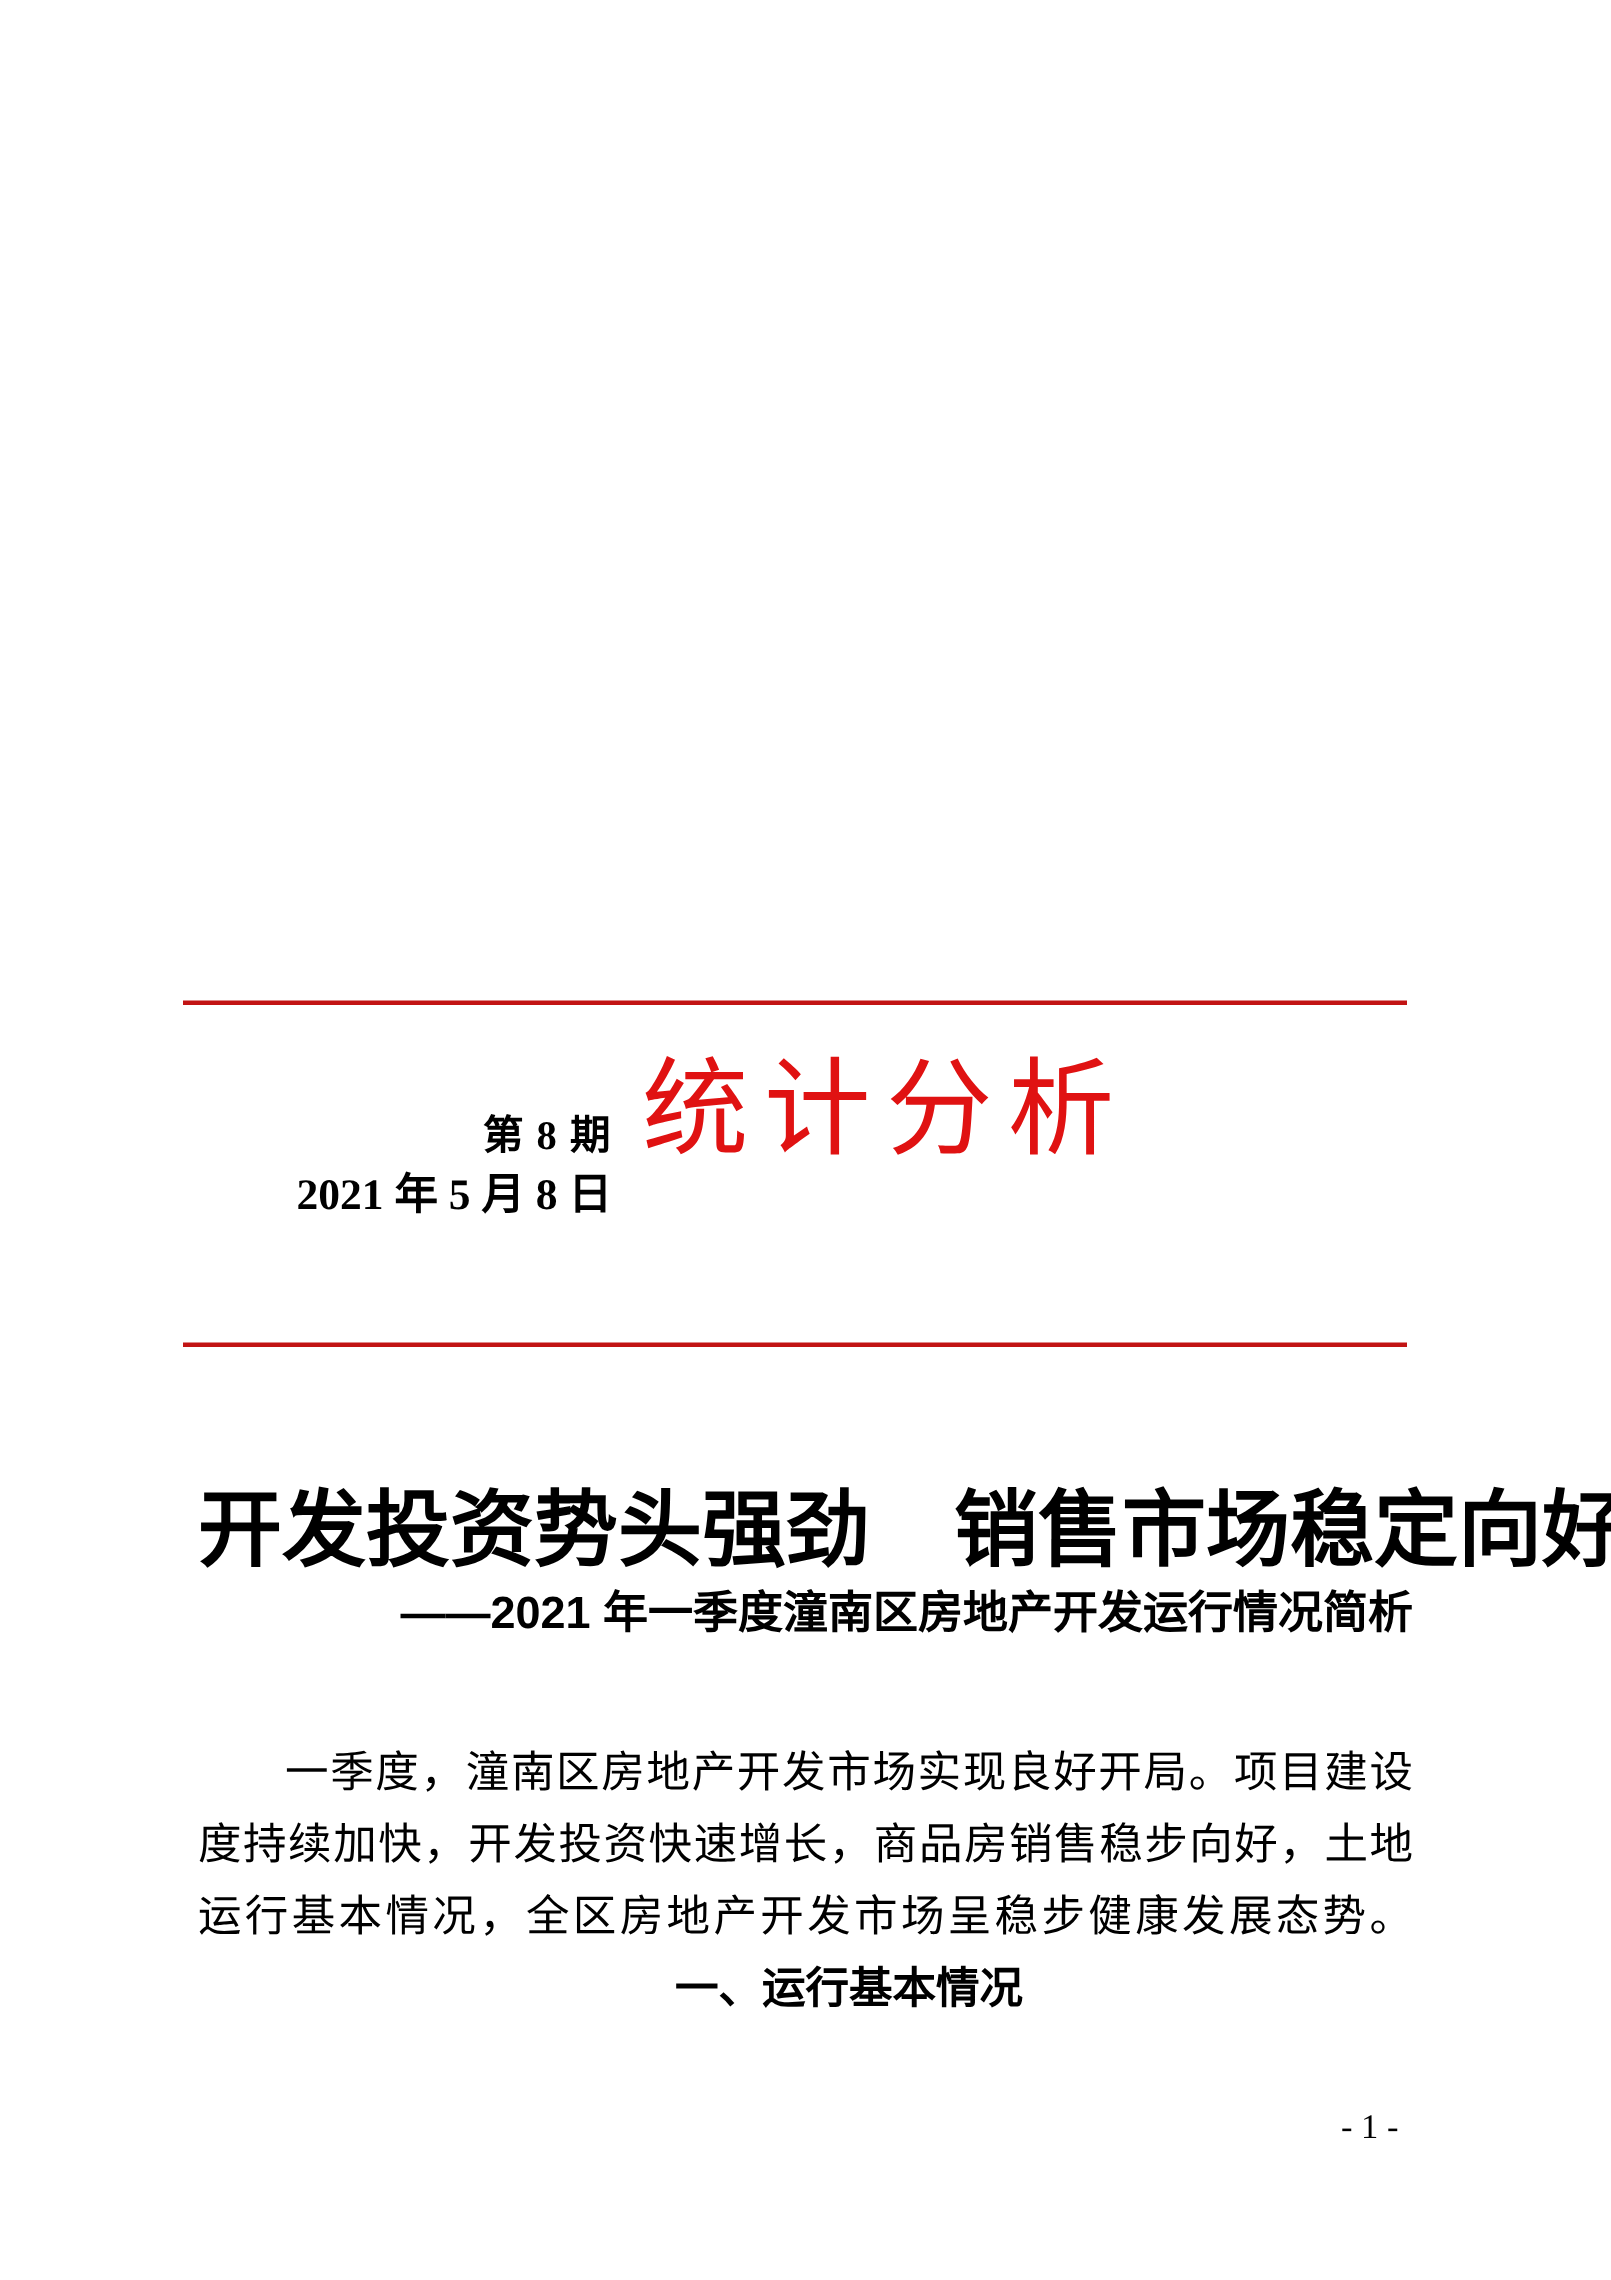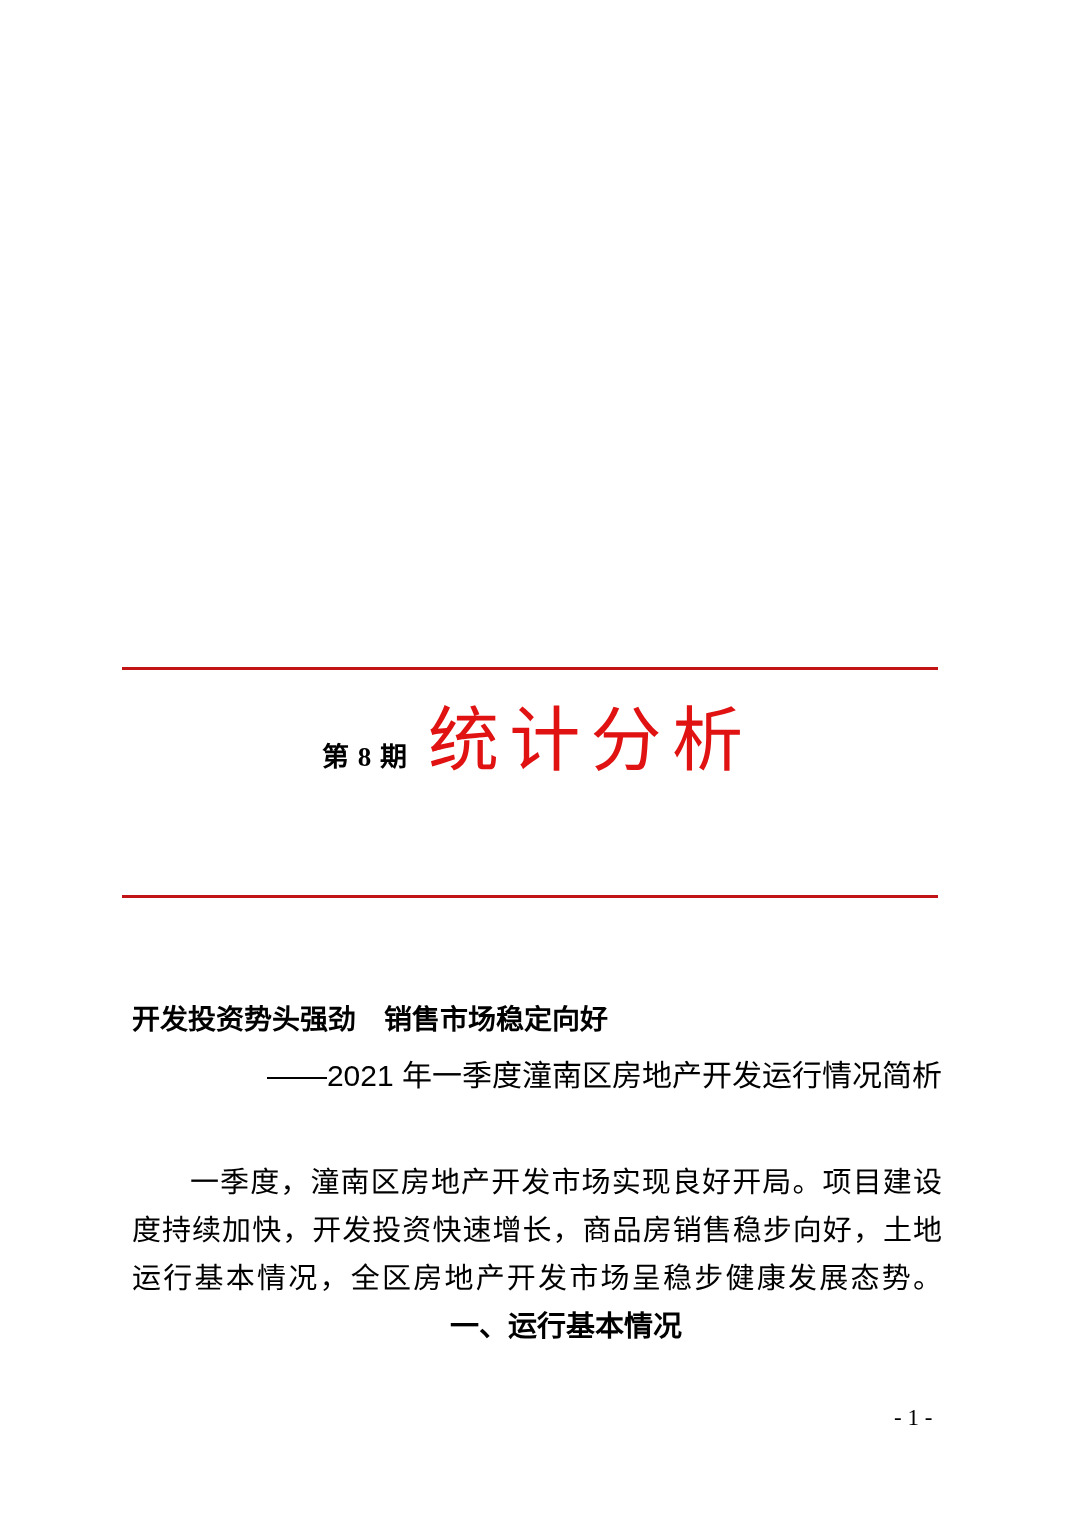--- a/index.html
+++ b/index.html
@@ -62,35 +62,35 @@
     font-weight: bold;
     white-space: nowrap;
   }
 
   .doc-title {
     position: absolute;
     left: 132px;
     top: 995px;
     width: 810px;
     text-align: left;
-    font-size: 28px;
+    font-size: 56px;
     line-height: 50px;
     font-weight: bold;
     white-space: nowrap;
   }
 
   .doc-subtitle {
     position: absolute;
     left: 132px;
     top: 1056px;
     width: 810px;
     text-align: right;
     font-size: 30px;
     line-height: 40px;
-    font-weight: 400;
+    font-weight: 700;
     white-space: nowrap;
   }
 
   .body-text {
     position: absolute;
     left: 132px;
     top: 1158px;
     width: 810px;
     font-size: 29px;
     line-height: 48px;
@@ -125,20 +125,21 @@
 <body>
 
 <div class="page">
 
   <div class="rule rule-top"></div>
 
   <div class="masthead-title serif">统计分析</div>
 
   <div class="issue-block serif">
     <div class="issue-no">第 8 期</div>
+    <div class="issue-date">2021 年 5 月 8 日</div>
   </div>
 
 
   <div class="rule rule-bottom"></div>
 
   <div class="doc-title sans">开发投资势头强劲　销售市场稳定向好</div>
 
   <div class="doc-subtitle sans">——2021 年一季度潼南区房地产开发运行情况简析</div>
 
   <div class="body-text sans">

